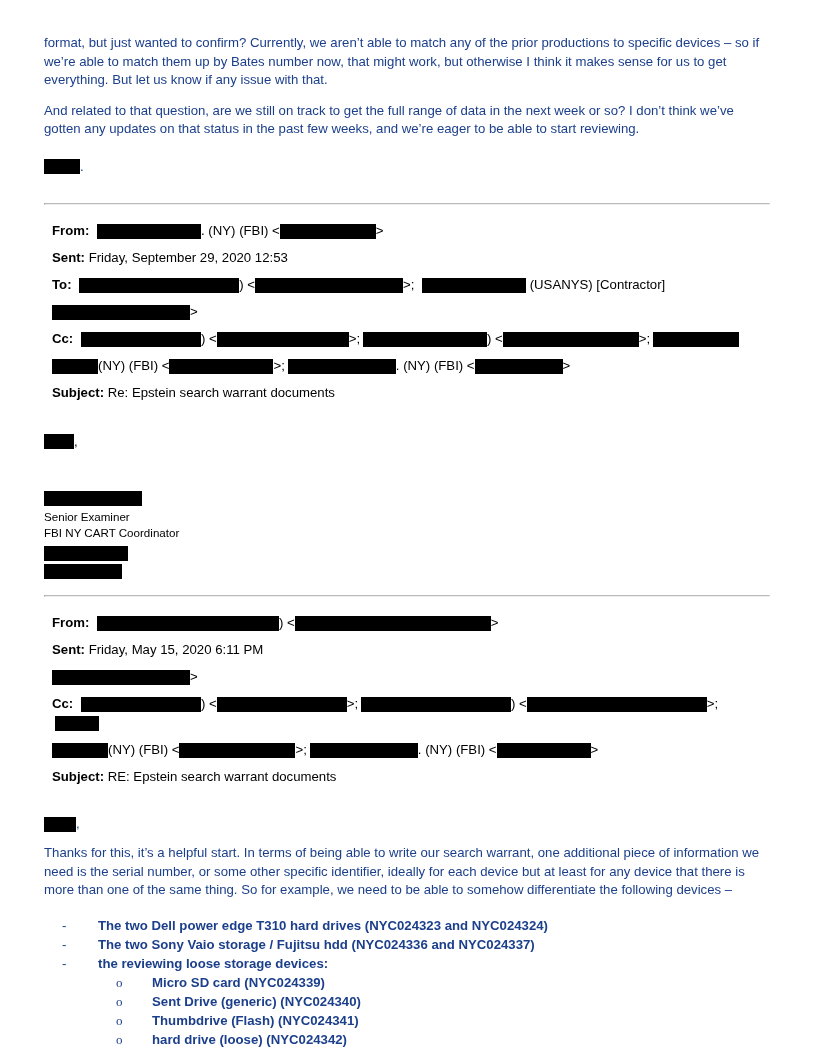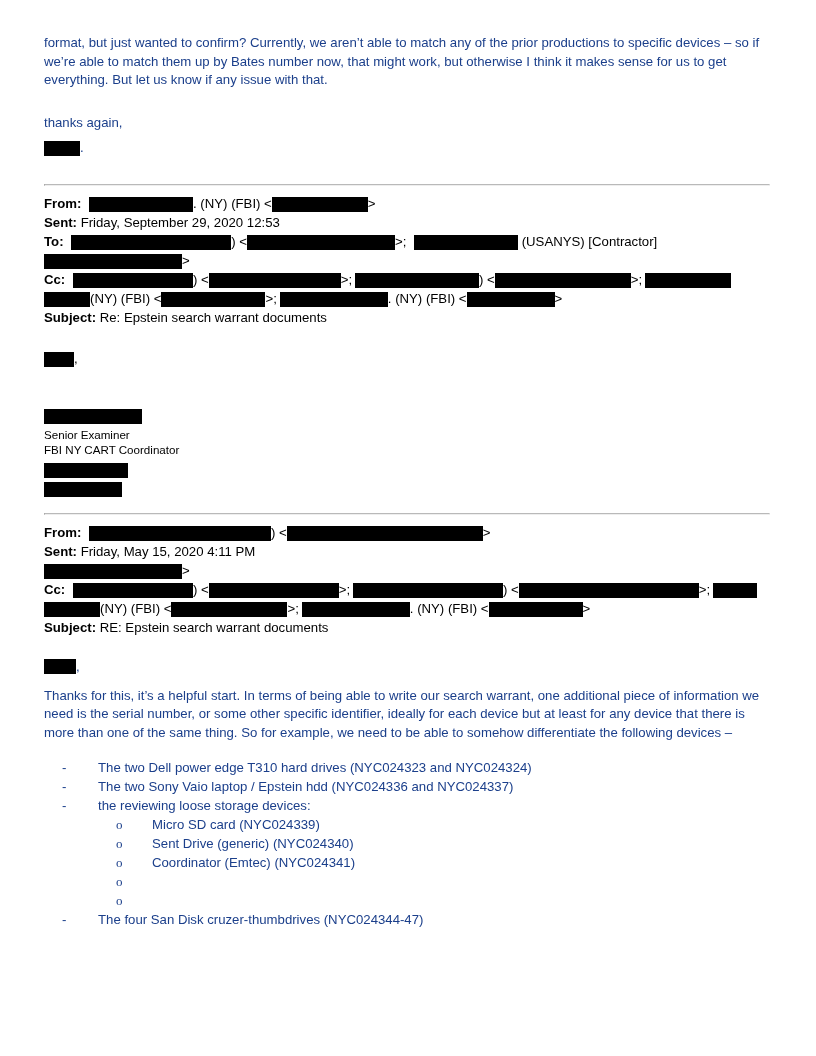--- a/index.html
+++ b/index.html
@@ -52,21 +52,21 @@
 
   .hdr-block {
     font-size: 13.2px;
     line-height: 19px;
     color: #000000;
   }
   .hdr-block .lbl {
     font-weight: bold;
   }
   .hdr-row {
-    margin: 0;
+    margin: 8px;
     white-space: normal;
   }
 
   .sig-block {
     font-size: 11.6px;
     line-height: 15.5px;
     color: #000000;
   }
 
   .list-outer {
@@ -80,41 +80,41 @@
     display: flex;
     align-items: baseline;
   }
   .li-dash {
     width: 54px;
     flex: 0 0 54px;
     text-align: left;
     padding-left: 18px;
     box-sizing: border-box;
   }
-  .li-text { flex: 1 1 auto; }
+  .li-text { flex: 1 1 auto; font-weight: bold; }
 
   .li-row.sub .li-dash {
     width: 108px;
     flex: 0 0 108px;
     padding-left: 72px;
   }
   .li-circle {
     font-family: "Liberation Serif", serif;
     font-size: 13px;
   }
 </style>
 </head>
 <body>
 
 <div class="page">
 
   <p class="para blue">format, but just wanted to confirm?  Currently, we aren’t able to match any of the prior productions to specific devices – so if we’re able to match them up by Bates number now, that might work, but otherwise I think it makes sense for us to get everything.  But let us know if any issue with that.</p>
   <div class="spacer-sm"></div>
+  <p class="para blue">And related to that question, are we still on track to get the full range of data in the next week or so?  I don’t think we’ve gotten any updates on that status in the past few weeks, and we’re eager to be able to start reviewing.</p>
   <div class="spacer-sm"></div>
-  <p class="para blue">thanks again,</p>
 
   <div style="height:6px"></div>
   <div>
     <span class="redact tall" style="width:36px"></span><span class="blue" style="font-size:13.2px">.</span>
   </div>
 
   <div style="height:28px"></div>
   <hr class="hdr-line">
   <div style="height:8px"></div>
 
@@ -179,21 +179,21 @@
   <hr class="hdr-line">
   <div style="height:8px"></div>
 
   <div class="hdr-block">
     <div class="hdr-row">
       <span class="lbl">From:</span>
       <span class="redact tall" style="width:182px;margin-left:4px"></span><span>) &lt;</span><span class="redact tall" style="width:196px"></span><span>&gt;</span>
     </div>
     <div class="hdr-row">
       <span class="lbl">Sent:</span>
-      <span>Friday, May 15, 2020 4:11 PM</span>
+      <span>Friday, May 15, 2020 6:11 PM</span>
     </div>
     <div class="hdr-row">
       <span class="redact tall" style="width:138px"></span><span>&gt;</span>
     </div>
     <div class="hdr-row">
       <span class="lbl">Cc:</span>
       <span class="redact tall" style="width:120px;margin-left:4px"></span><span>) &lt;</span><span class="redact tall" style="width:130px"></span><span>&gt;;</span><span class="redact tall" style="width:150px;margin-left:3px"></span><span>) &lt;</span><span class="redact tall" style="width:180px"></span><span>&gt;;</span><span class="redact tall" style="width:44px;margin-left:3px"></span>
     </div>
     <div class="hdr-row">
       <span class="redact tall" style="width:56px"></span><span>(NY) (FBI) &lt;</span><span class="redact tall" style="width:116px"></span><span>&gt;;</span><span class="redact tall" style="width:108px;margin-left:3px"></span><span>. (NY) (FBI) &lt;</span><span class="redact tall" style="width:94px"></span><span>&gt;</span>
@@ -214,40 +214,41 @@
 
   <div style="height:16px"></div>
 
   <div class="list-outer">
     <div class="li-row">
       <span class="li-dash">-</span>
       <span class="li-text">The two Dell power edge T310 hard drives (NYC024323 and NYC024324)</span>
     </div>
     <div class="li-row">
       <span class="li-dash">-</span>
-      <span class="li-text">The two Sony Vaio laptop / Epstein hdd (NYC024336 and NYC024337)</span>
+      <span class="li-text">The two Sony Vaio storage / Fujitsu hdd (NYC024336 and NYC024337)</span>
     </div>
     <div class="li-row">
       <span class="li-dash">-</span>
       <span class="li-text">the reviewing loose storage devices:</span>
     </div>
     <div class="li-row sub">
       <span class="li-dash li-circle">o</span>
       <span class="li-text">Micro SD card  (NYC024339)</span>
     </div>
     <div class="li-row sub">
       <span class="li-dash li-circle">o</span>
       <span class="li-text">Sent Drive (generic)  (NYC024340)</span>
     </div>
     <div class="li-row sub">
       <span class="li-dash li-circle">o</span>
-      <span class="li-text">Coordinator (Emtec)  (NYC024341)</span>
-    </div>
-    <div class="li-row sub">
-      <span class="li-dash li-circle">o</span>
+      <span class="li-text">Thumbdrive (Flash)  (NYC024341)</span>
+    </div>
+    <div class="li-row sub">
+      <span class="li-dash li-circle">o</span>
+      <span class="li-text">hard drive (loose)  (NYC024342)</span>
     </div>
     <div class="li-row sub">
       <span class="li-dash li-circle">o</span>
     </div>
     <div class="li-row">
       <span class="li-dash">-</span>
       <span class="li-text">The four San Disk cruzer-thumbdrives (NYC024344-47)</span>
     </div>
   </div>
 

